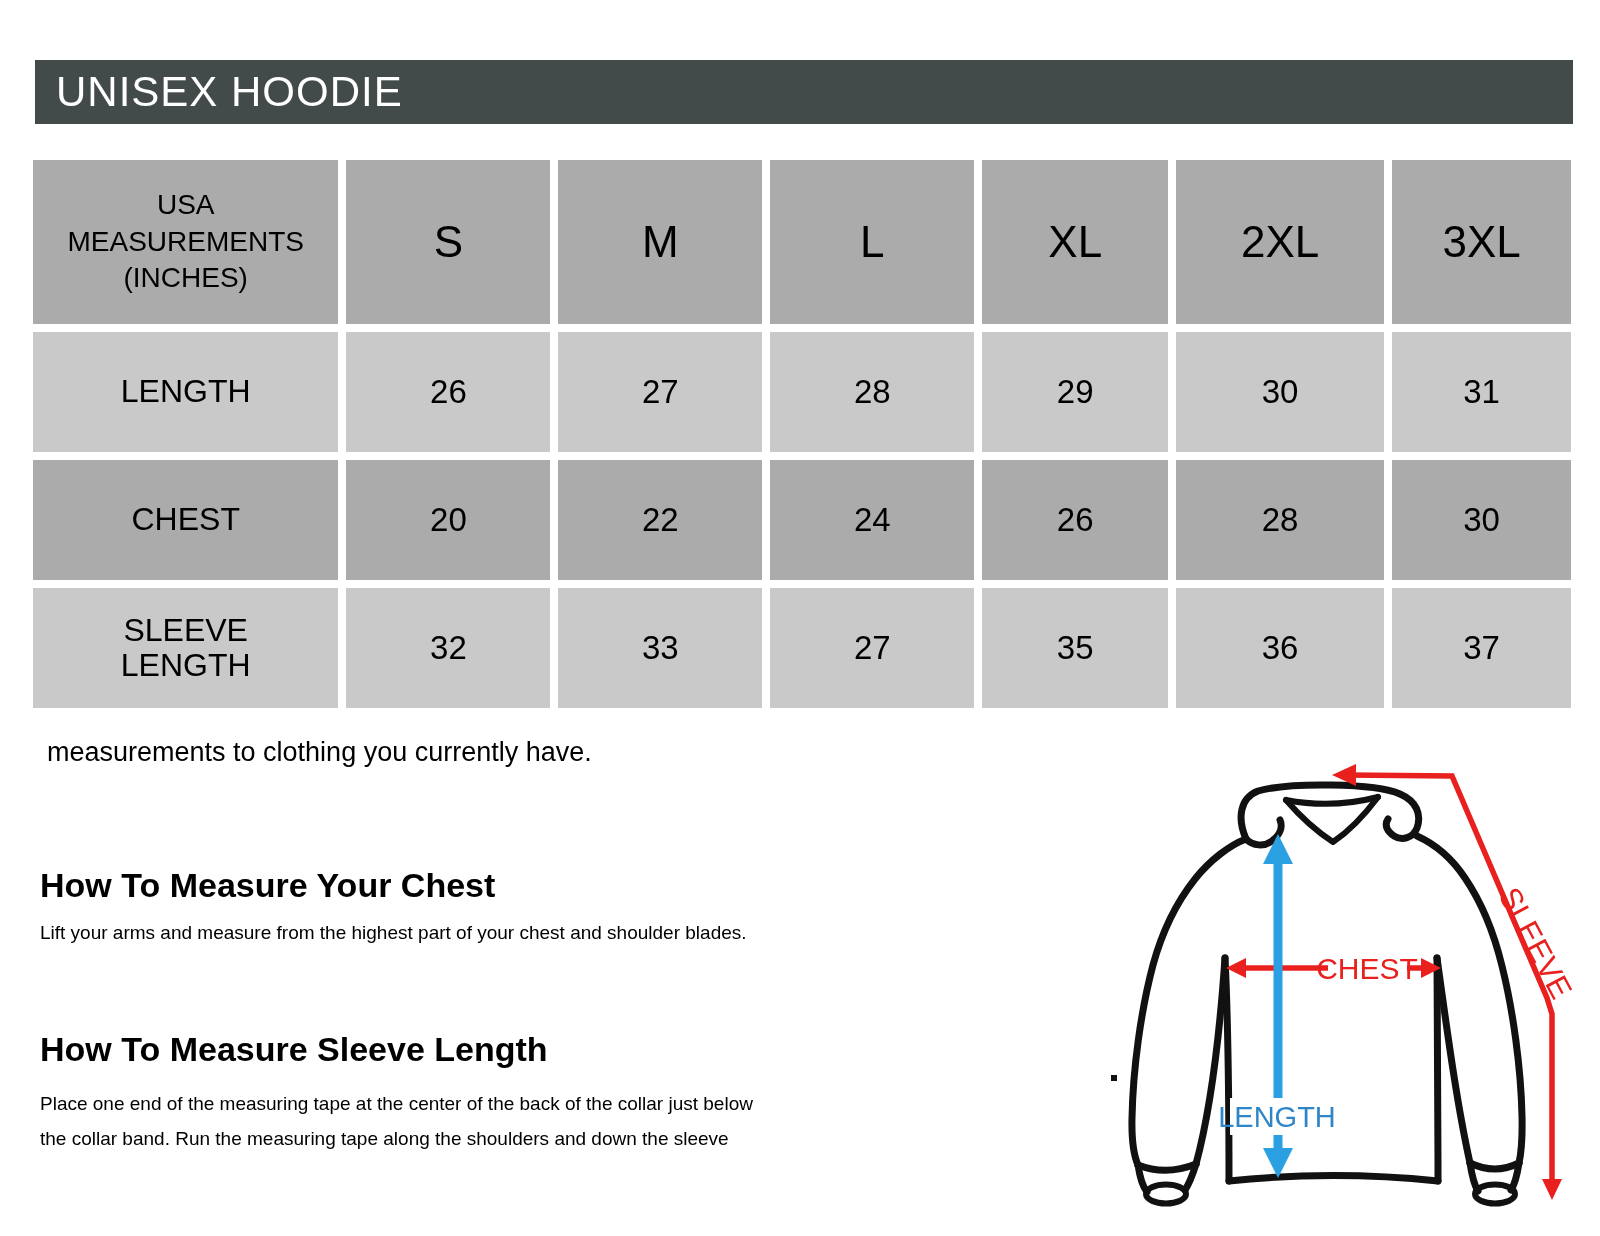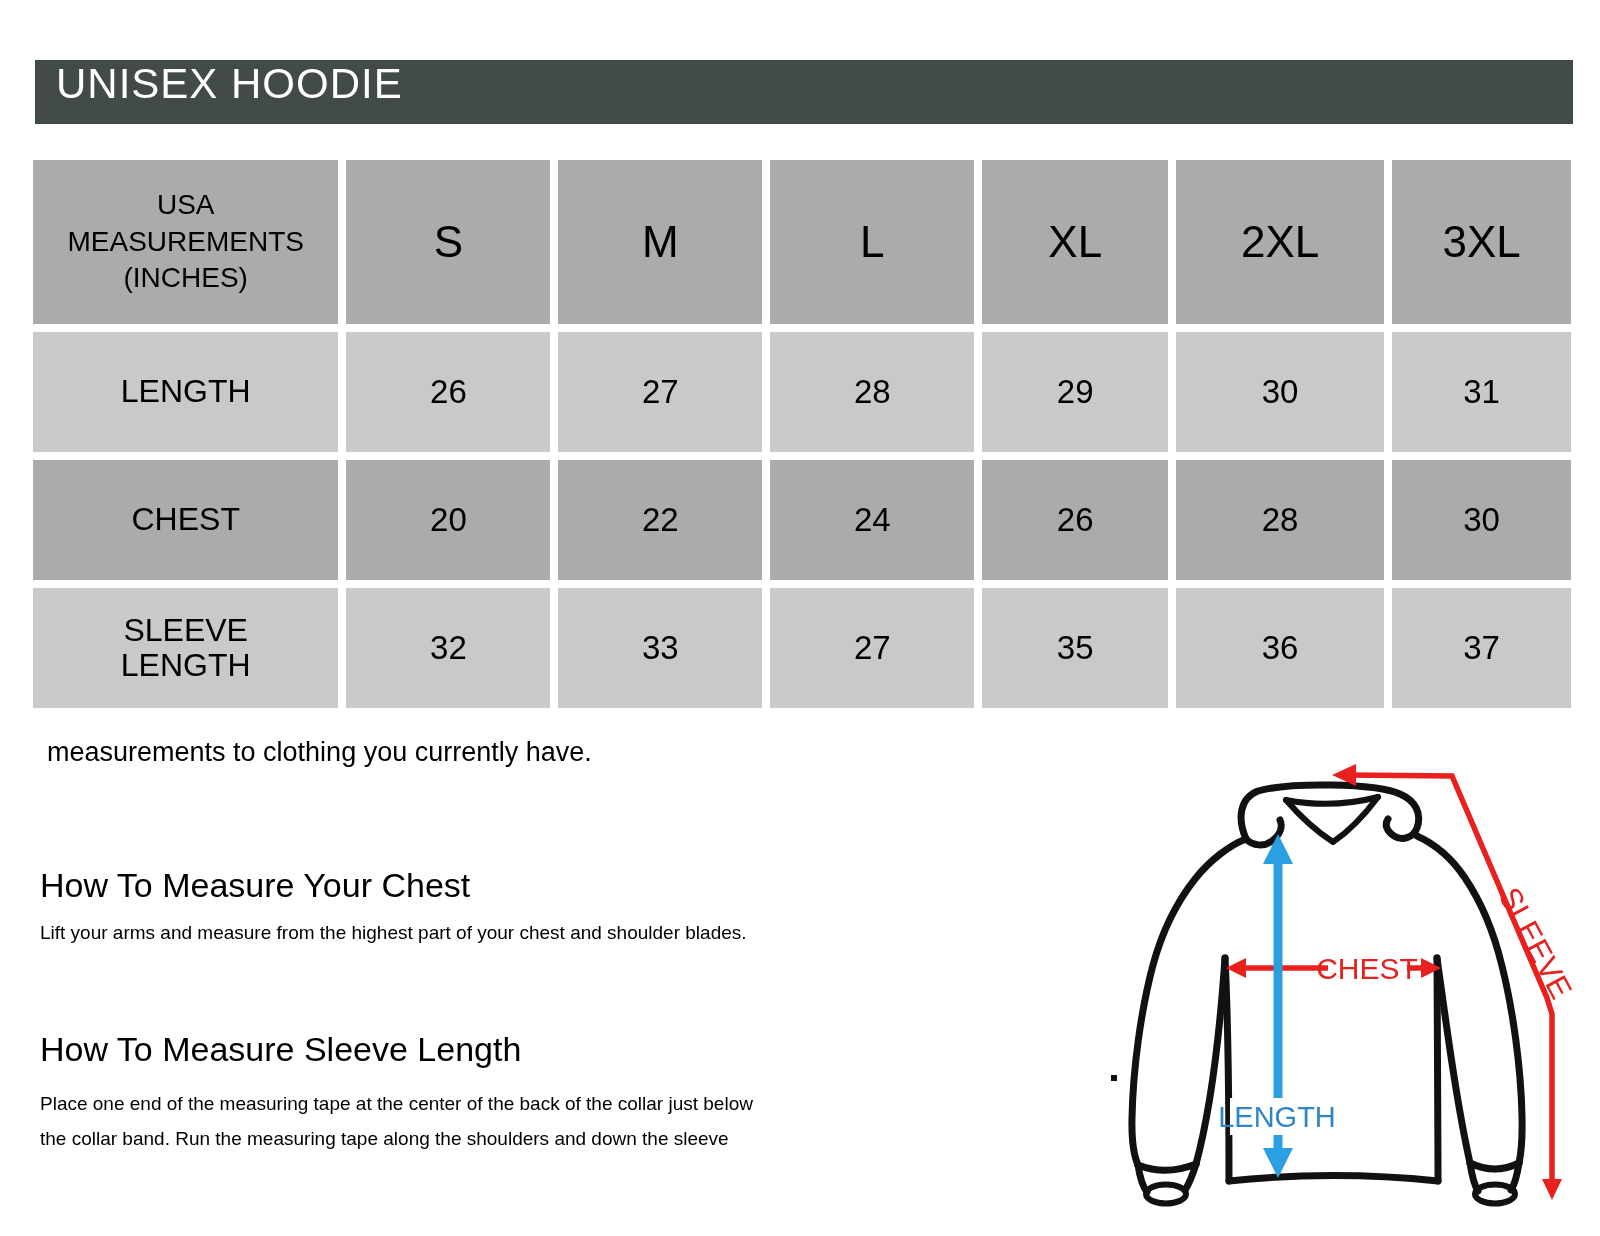--- a/index.html
+++ b/index.html
@@ -10,21 +10,21 @@
     font-family: "Liberation Sans", sans-serif;
     color: #000;
     overflow: hidden;
   }
 
   
   .title-bar {
     position: absolute; left: 35px; top: 60px;
     width: 1538px; height: 64px;
     background: #434a4a;
-    display: flex; align-items: flex-start;
+    display: flex; align-items: center;
     padding-left: 21px;
   }
   .title-bar h1 {
     color: #fff; font-size: 42px; font-weight: 400; letter-spacing: 1px;
     font-family: "Liberation Sans", sans-serif;
   }
 
   
   table.size-table {
     position: absolute; left: 25px; top: 152px;
@@ -45,21 +45,21 @@
   .row-label { font-size: 32px; display: block; max-width: 215px; margin: 0 auto; line-height: 1.1; }
   .cell-val  { font-size: 33px; }
 
   
   .fit-note {
     position: absolute; left: 47px; top: 736px;
     font-size: 27px; line-height: 33px;
   }
   .section-heading {
     position: absolute; left: 40px;
-    font-size: 34px; font-weight: 400;
+    font-size: 34px; font-weight: 700;
   }
   .heading-chest  { top: 866px; }
   .heading-sleeve { top: 1030px; }
   .section-body {
     position: absolute; left: 40px;
     font-size: 19px; line-height: 34px;
   }
   .body-chest  { top: 916px; }
   .body-sleeve { top: 1086px; line-height: 35px; }
   .nowrap { white-space: nowrap; }

